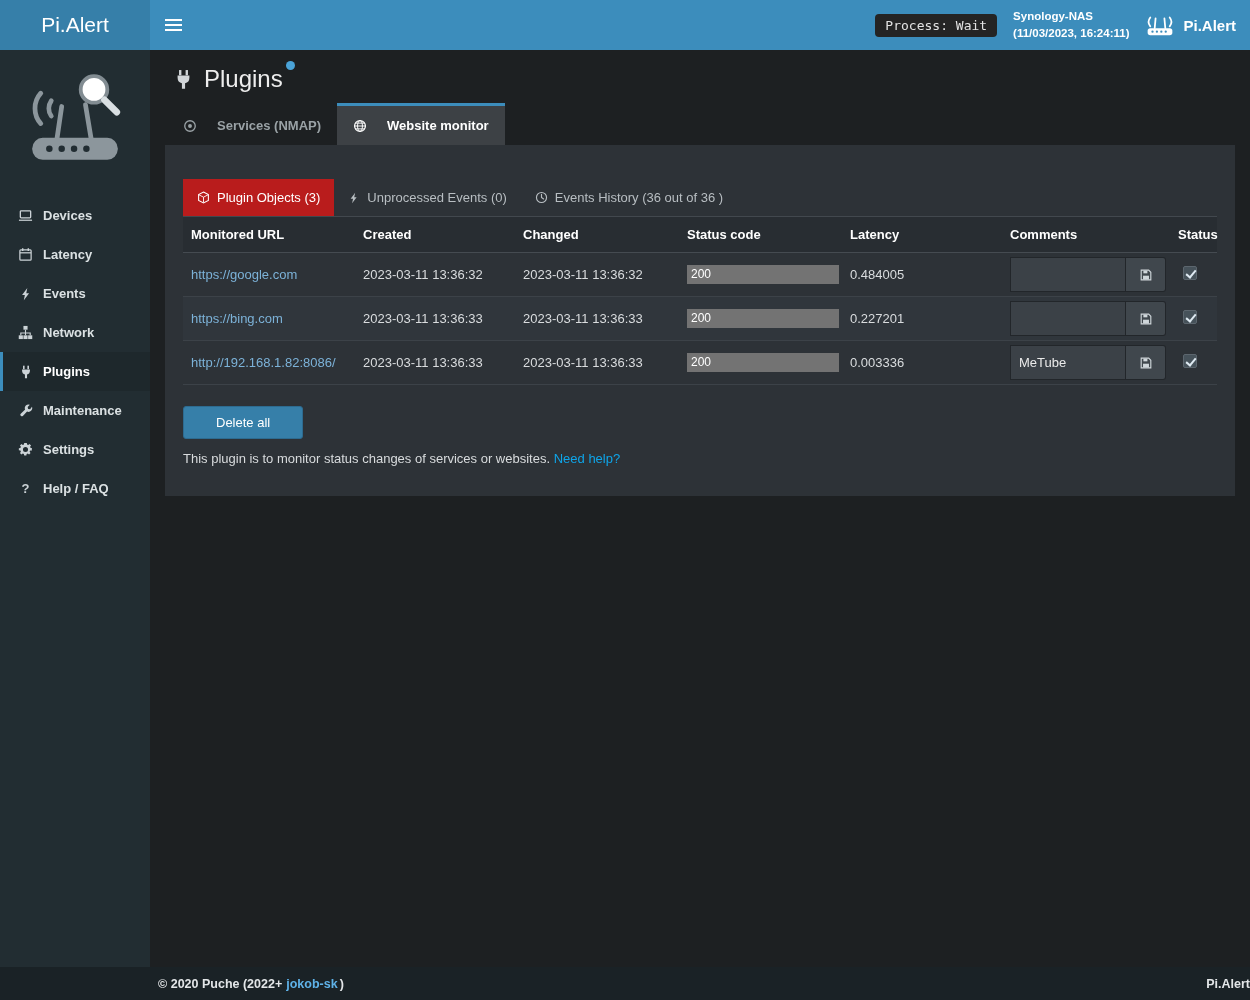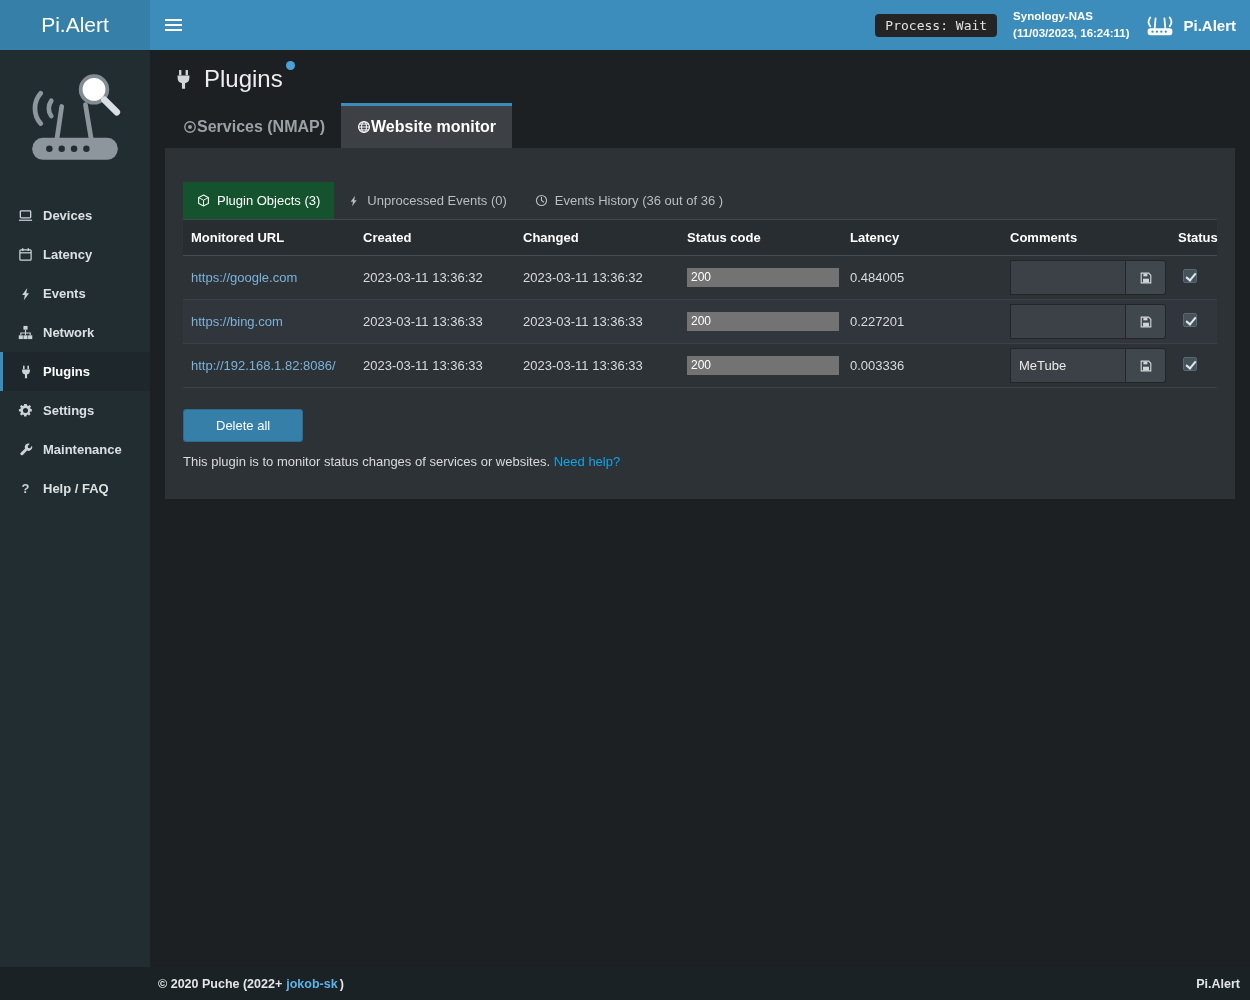--- a/index.html
+++ b/index.html
@@ -28,47 +28,47 @@
   .menu-item .ic { width: 17px; display: flex; justify-content: center; color: #ccd3d7; font-weight: bold; }
 
   .main { flex: 1; padding: 0 15px; overflow: hidden; background: #1d2022; }
   .page-head { display: flex; align-items: flex-start; gap: 10px; padding: 15px 0 10px 8px; }
   .page-head .plug { color: #d2d6d9; margin-top: 4px; }
   .page-title { font-size: 24px; color: #ededed; font-weight: normal; position: relative; }
   .title-badge { position: absolute; top: -4px; right: -12px; width: 9px; height: 9px; border-radius: 50%; background: #4aa3d8; }
 
   
   .tabs { display: flex; padding-left: 2px; }
-  .tab { display: flex; align-items: center; gap: 0; padding: 12px 16px; font-size: 16px; font-weight: bold; color: #9aa2a6; border-top: 3px solid transparent; cursor: pointer; }
+  .tab { display: flex; align-items: center; gap: 20px; padding: 12px 16px; font-size: 13px; font-weight: bold; color: #9aa2a6; border-top: 3px solid transparent; cursor: pointer; }
   .tab.active { background: #3d4145; color: #fff; border-top-color: #3c8dbc; }
 
   
   .panel { background: #2d3237; padding: 34px 18px 30px; }
   .inner-tabs { display: flex; border-bottom: 1px solid #42484e; }
   .inner-tab { display: flex; align-items: center; gap: 7px; padding: 11px 14px; font-size: 13px; color: #b8bec2; cursor: pointer; }
-  .inner-tab.active { background: #14532d; color: #fff; }
+  .inner-tab.active { background: #b91c1c; color: #fff; }
 
   table.data-table { width: 100%; border-collapse: collapse; table-layout: fixed; }
   .data-table th { text-align: left; font-size: 13px; color: #fff; padding: 10px 8px; background: #282d32; border-bottom: 1px solid #454b51; }
   .data-table td { padding: 4px 8px; height: 42px; font-size: 13px; color: #d9dcde; border-bottom: 1px solid #3c4248; vertical-align: middle; }
   .data-table tbody tr:nth-child(even) td { background: #30363c; }
   .url-link { color: #7cb2d8; text-decoration: none; cursor: pointer; }
   .status-bar { width: 152px; height: 19px; background: #737373; color: #fff; font-size: 12px; line-height: 19px; padding-left: 4px; }
   .input-group { display: flex; width: 156px; height: 35px; justify-content: space-between; }
   .comment-input { flex: 1; min-width: 0; background: #3b4147; border: 1px solid #22262a; color: #eaeaea; padding: 0 8px; font-size: 13px; font-family: "Liberation Sans", sans-serif; }
   .save-btn { width: 40px; background: #40474d; border: 1px solid #22262a; border-left: none; color: #cfd6da; display: flex; align-items: center; justify-content: center; cursor: pointer; border-radius: 0 3px 3px 0; }
   .checkbox { width: 14px; height: 14px; background: #46525a; border: 1px solid #5c666e; border-radius: 2px; position: relative; display: inline-block; margin-left: 5px; cursor: pointer; }
   .checkbox.checked::after { content: ""; position: absolute; left: 4px; top: 1px; width: 4px; height: 8px; border: solid #dfeaf2; border-width: 0 2px 2px 0; transform: rotate(40deg); }
 
   .delete-all { margin-top: 21px; background: #367fa9; border: 1px solid #2d6b90; color: #fff; font-size: 13px; font-family: "Liberation Sans", sans-serif; padding: 8px 32px; border-radius: 3px; cursor: pointer; }
   .help-line { margin-top: 12px; font-size: 13px; color: #d8dbdd; }
   .help-line a { color: #0ea5e9; text-decoration: none; cursor: pointer; }
 
   
-  .footer { height: 33px; background: #1a2226; display: flex; align-items: center; justify-content: space-between; padding: 0 10px 0 158px; font-size: 12.5px; color: #e3e6e8; flex-shrink: 0; font-weight: bold; }
+  .footer { height: 33px; background: #1a2226; display: flex; align-items: center; justify-content: space-between; padding: 0 0 0 158px; font-size: 12.5px; color: #e3e6e8; flex-shrink: 0; font-weight: bold; }
   .footer a { color: #5fb2e8; text-decoration: none; margin: 0 2px 0 4px; cursor: pointer; }
 
   svg { display: block; }
 </style>
 </head>
 <body>
 
 <div class="app">
 
   <div class="topbar">
@@ -177,33 +177,33 @@
               <svg viewBox="0 0 16 16" width="14" height="14">
                 <rect x="4.6" y="0.8" width="1.8" height="4" fill="currentColor"></rect>
                 <rect x="9.6" y="0.8" width="1.8" height="4" fill="currentColor"></rect>
                 <path d="M3.5 5h9v1.6a4.5 4.5 0 0 1-3.3 4.3V15H6.8v-4.1A4.5 4.5 0 0 1 3.5 6.6z" fill="currentColor"></path>
               </svg>
             </span>
           <span>Plugins</span>
         </div>
         <div class="menu-item">
           <span class="ic">
+              <svg viewBox="0 0 16 16" width="14" height="14">
+                <path d="M14.8 3.2a4.2 4.2 0 0 1-5.6 5.4l-4.8 5a1.7 1.7 0 0 1-2.4-2.4l5-4.8A4.2 4.2 0 0 1 12.4.8L9.9 3.3l.5 2.3 2.3.5z" fill="currentColor"></path>
+              </svg>
+            </span>
+          <span>Maintenance</span>
+        </div>
+        <div class="menu-item">
+          <span class="ic">
               <svg viewBox="0 0 16 16" width="15" height="15">
                 <path d="M8 5.3A2.7 2.7 0 1 0 8 10.7 2.7 2.7 0 0 0 8 5.3zm6.5 4.1-1.6-.3a5 5 0 0 1-.5 1.2l1 1.4-1.6 1.6-1.4-1a5 5 0 0 1-1.2.5l-.3 1.7H6.6l-.3-1.7a5 5 0 0 1-1.2-.5l-1.4 1-1.6-1.6 1-1.4a5 5 0 0 1-.5-1.2l-1.7-.3V6.6l1.7-.3c.1-.4.3-.8.5-1.2l-1-1.4 1.6-1.6 1.4 1c.4-.2.8-.4 1.2-.5L6.6 1h2.8l.3 1.6c.4.1.8.3 1.2.5l1.4-1 1.6 1.6-1 1.4c.2.4.4.8.5 1.2l1.6.3z" fill="currentColor"></path>
               </svg>
             </span>
           <span>Settings</span>
-        </div>
-        <div class="menu-item">
-          <span class="ic">
-              <svg viewBox="0 0 16 16" width="14" height="14">
-                <path d="M14.8 3.2a4.2 4.2 0 0 1-5.6 5.4l-4.8 5a1.7 1.7 0 0 1-2.4-2.4l5-4.8A4.2 4.2 0 0 1 12.4.8L9.9 3.3l.5 2.3 2.3.5z" fill="currentColor"></path>
-              </svg>
-            </span>
-          <span>Maintenance</span>
         </div>
         <div class="menu-item">
           <span class="ic">?</span>
           <span>Help / FAQ</span>
         </div>
       </nav>
     </div>
 
     <div class="main">
       <div class="page-head">

